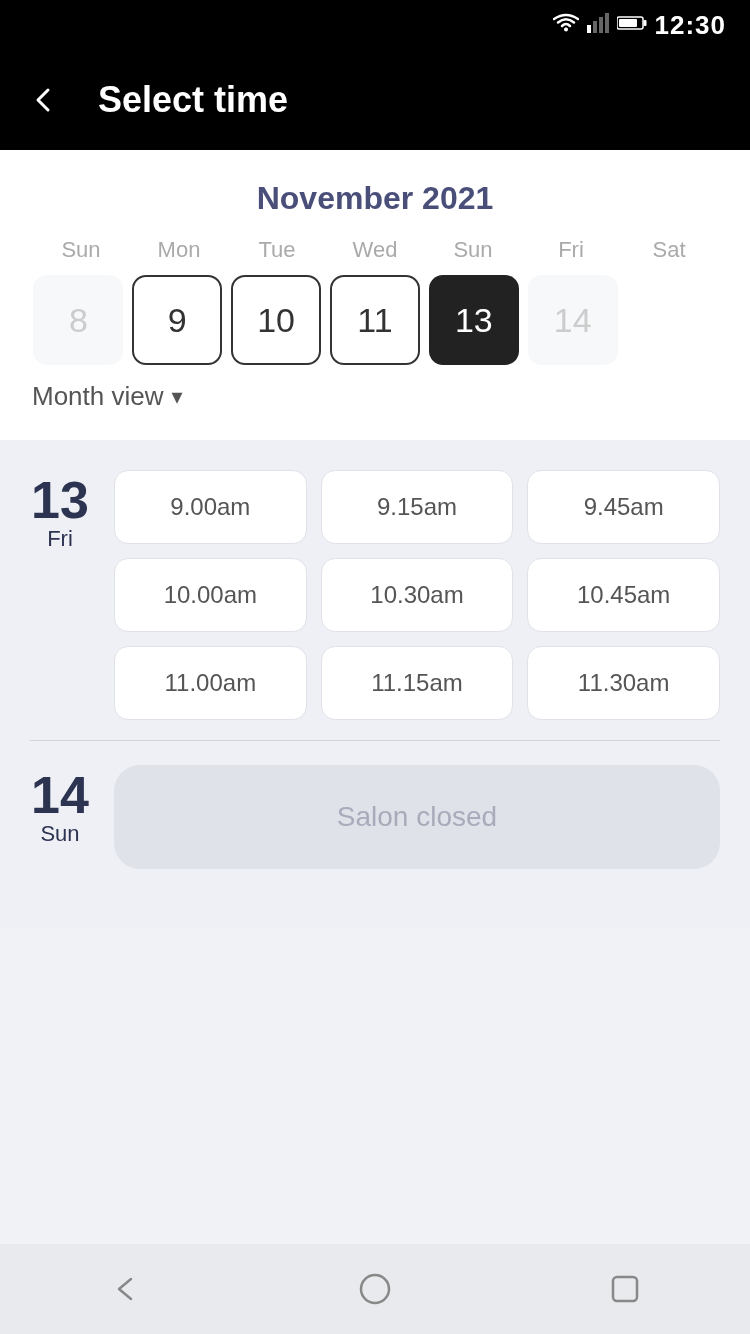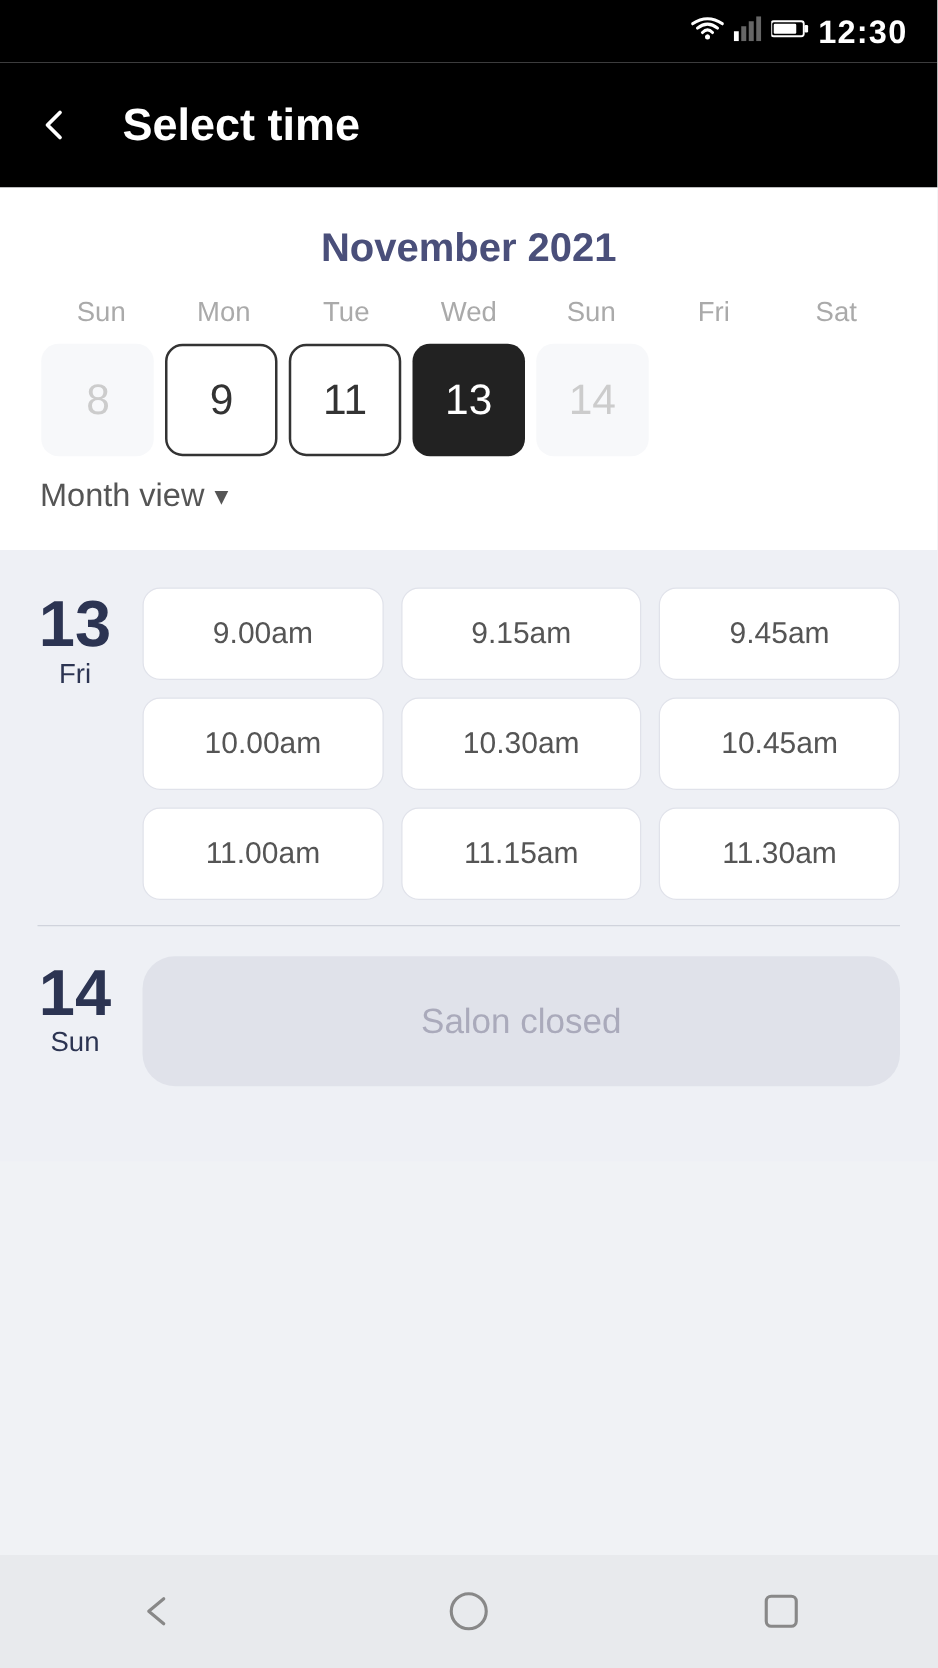--- a/index.html
+++ b/index.html
@@ -285,20 +285,21 @@
     <span class="weekday-label">Tue</span>
     <span class="weekday-label">Wed</span>
     <span class="weekday-label">Sun</span>
     <span class="weekday-label">Fri</span>
     <span class="weekday-label">Sat</span>
   </div>
 
   <div class="date-row">
     <div class="date-cell muted">8</div>
     <div class="date-cell bordered">9</div>
+    <div class="date-cell bordered">10</div>
     <div class="date-cell bordered">11</div>
     <div class="date-cell selected">13</div>
     <div class="date-cell muted">14</div>
   </div>
 
   <div class="month-view-row">
     <span class="month-view-label">Month view</span>
     <span class="chevron-down">▾</span>
   </div>
 </div>

